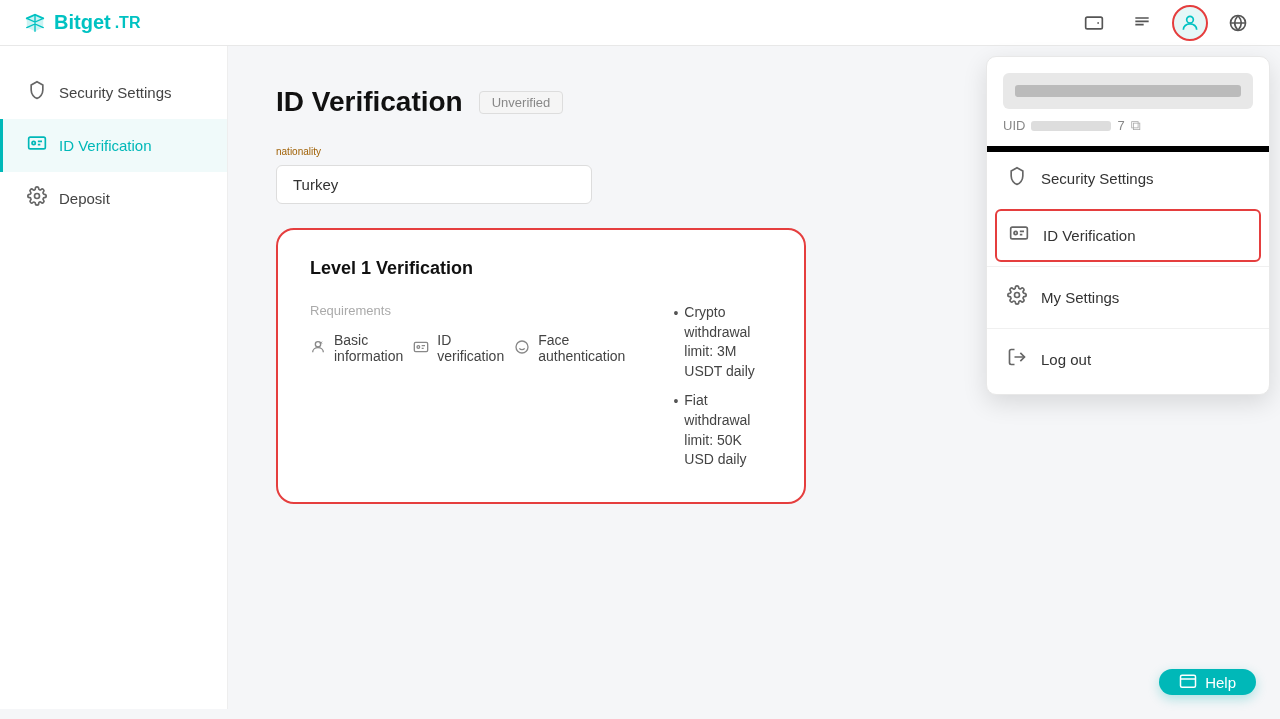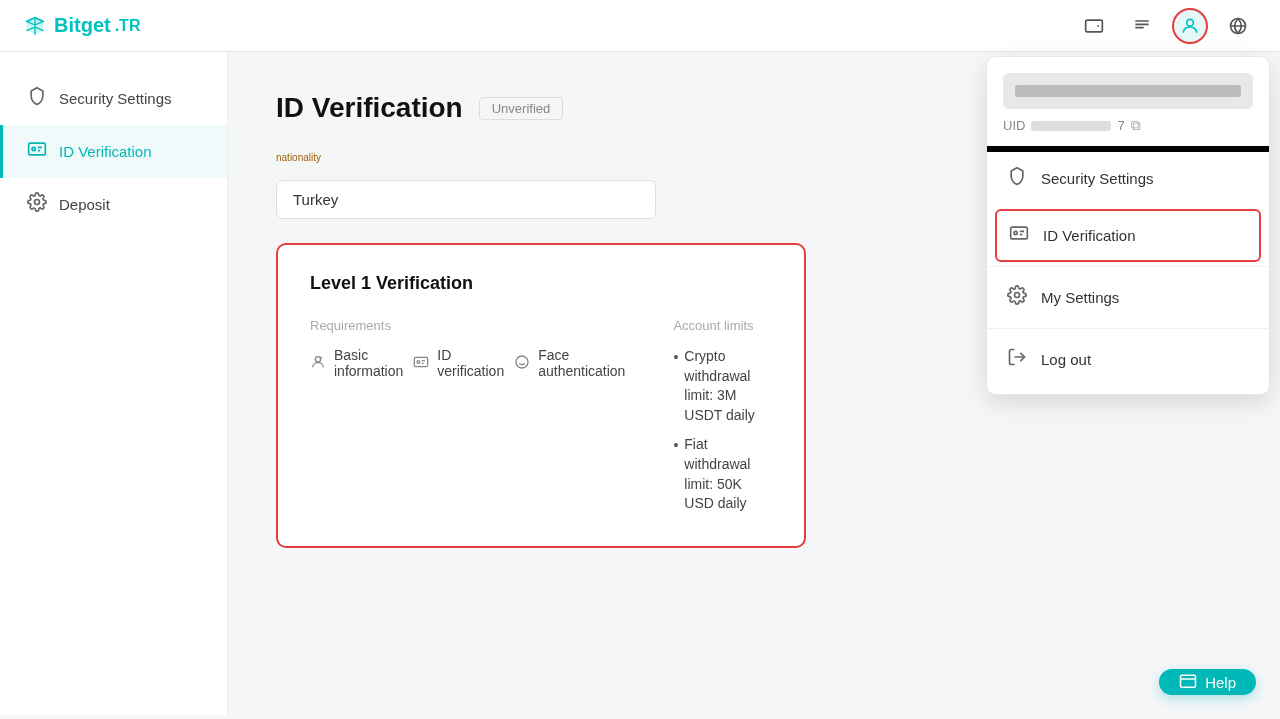--- a/index.html
+++ b/index.html
@@ -6,21 +6,21 @@
     body { font-family: -apple-system, BlinkMacSystemFont, 'Segoe UI', sans-serif; background: #f5f6f8; color: #222; }
 
     
     .header {
       display: flex;
       align-items: center;
       justify-content: space-between;
       background: #fff;
       border-bottom: 1px solid #e8e8e8;
       padding: 0 24px;
-      height: 52px;
+      height: 46px;
       position: relative;
       z-index: 10;
     }
     .logo {
       display: flex;
       align-items: center;
       gap: 4px;
       font-weight: 700;
       font-size: 20px;
     }
@@ -128,36 +128,35 @@
       padding: 3px 12px;
       border-radius: 4px;
       font-size: 13px;
     }
     .form-label {
       font-size: 10px;
       color: #a16207;
       margin-bottom: 8px;
     }
     .nationality-input {
-      width: 380px;
+      width: 316px;
       padding: 10px 16px;
       border: 1px solid #ddd;
       border-radius: 6px;
       font-size: 15px;
       color: #333;
       background: #fff;
       margin-bottom: 24px;
       outline: none;
-      margin-top: 9px;
     }
 
     
     .verification-card {
       border: 2px solid #e53e3e;
-      border-radius: 10px;
+      border-radius: 18px;
       padding: 28px 32px 32px;
       max-width: 530px;
       background: #fff;
       position: relative;
     }
     .card-title {
       font-size: 18px;
       font-weight: 600;
       color: #111;
       margin-bottom: 24px;
@@ -493,21 +492,20 @@
                     <circle cx="12" cy="12" r="9"></circle>
                     <path d="M9 9h.01M15 9h.01M8 14s1.5 2 4 2 4-2 4-2"></path>
                   </svg>
               </span>
               <span>Face authentication</span>
             </div>
           </div>
         </div>
 
         <div>
-          <div class="col-header">Account limits</div>
           <div class="limit-list">
             <div class="limit-item">
               <span class="bullet">•</span>
               <span>Crypto withdrawal limit: 3M USDT daily</span>
             </div>
             <div class="limit-item">
               <span class="bullet">•</span>
               <span>Fiat withdrawal limit: 50K USD daily</span>
             </div>
           </div>

